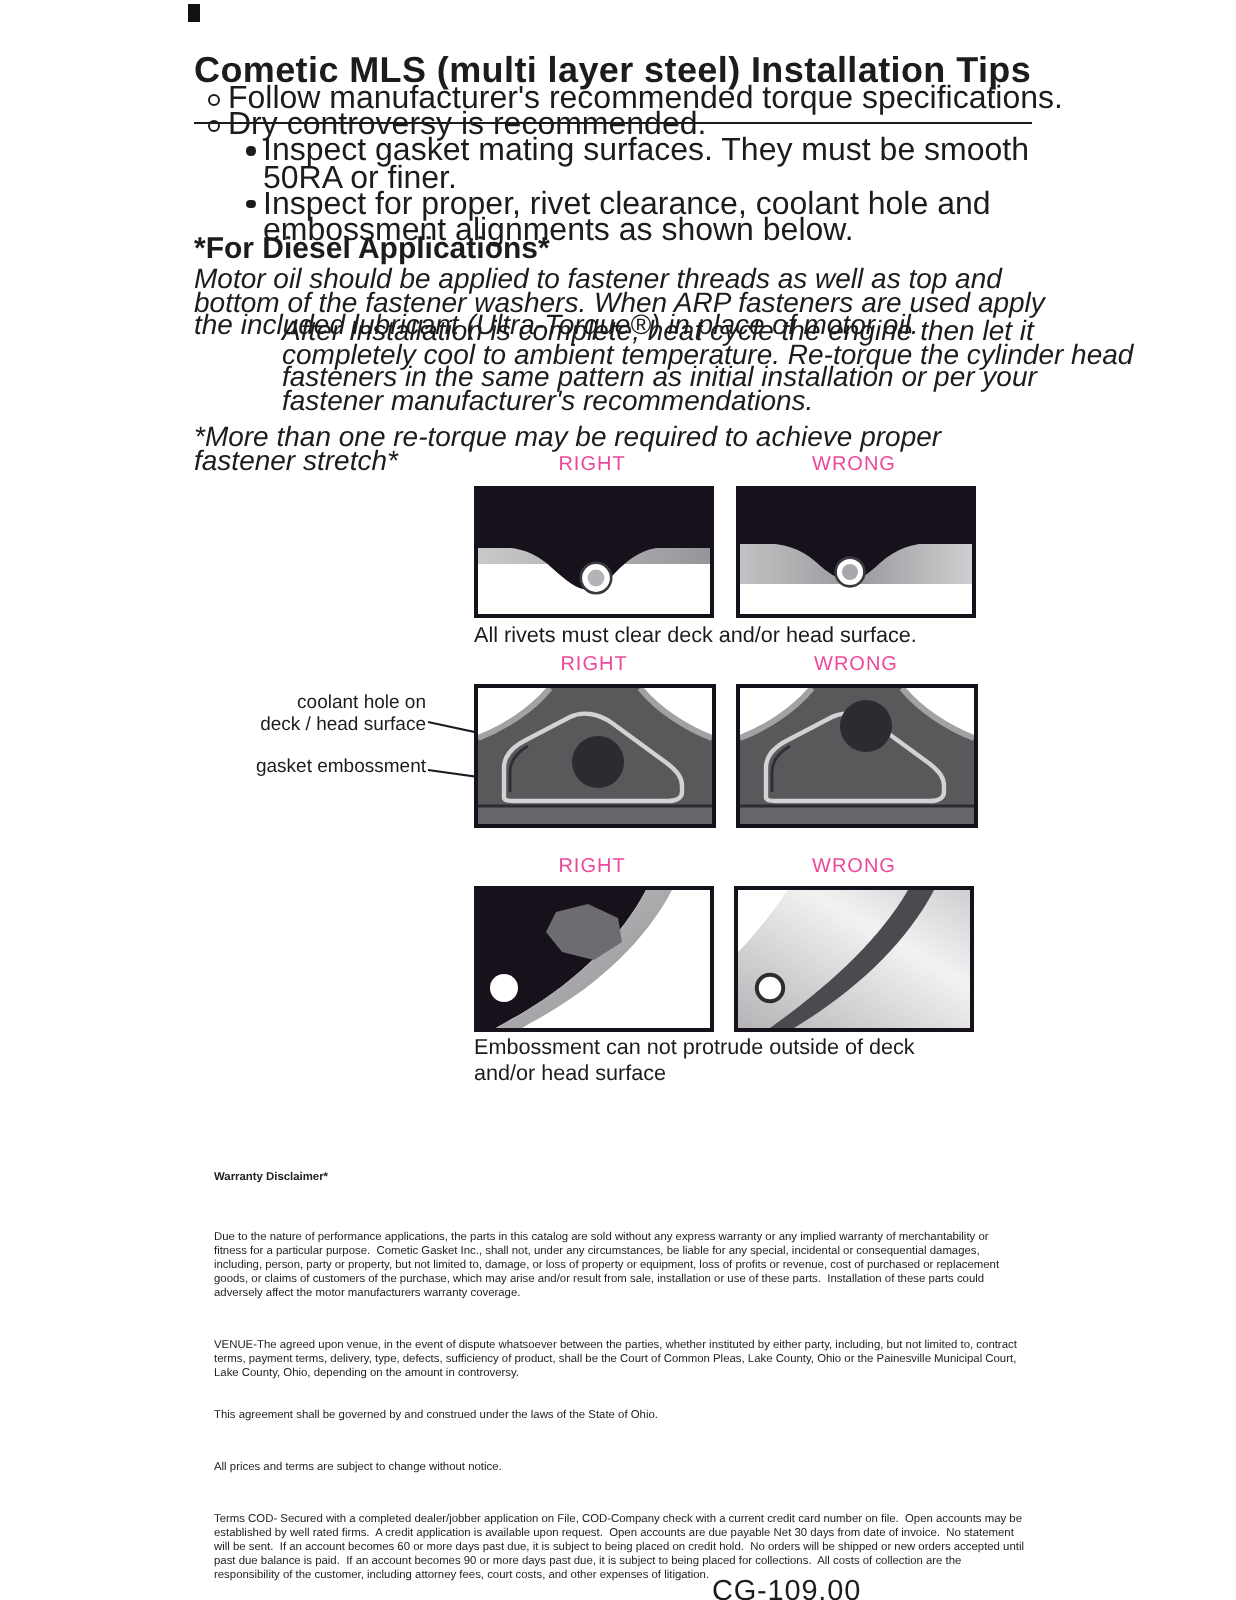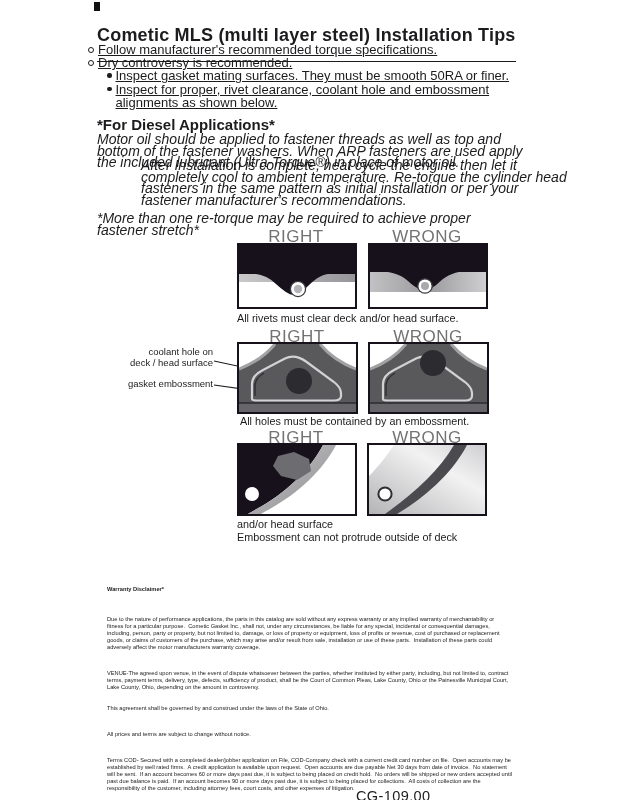--- a/index.html
+++ b/index.html
@@ -6,30 +6,30 @@
   .page{
     position:relative;width:618px;height:800px;background:#ffffff;overflow:hidden;
     font-family:"Liberation Sans", sans-serif;color:#1c1c1e;
   }
   .abs{position:absolute;}
   .artifact{position:absolute;left:94px;top:2px;width:6px;height:9px;background:#111;}
 
   .title{position:absolute;left:97px;top:25px;font-size:18px;font-weight:bold;
     border-bottom:1.6px solid #1c1c1e;padding-bottom:15px;letter-spacing:.2px;}
 
-  .bullets{position:absolute;left:88px;top:43px;width:440px;font-size:13px;line-height:13.2px;text-decoration:underline;}
+  .bullets{position:absolute;left:104px;top:43px;width:440px;font-size:16px;line-height:13.2px;}
   .bullet-row{display:flex;align-items:flex-start;}
   .ring{flex:0 0 auto;width:4px;height:4px;border:1px solid #1c1c1e;border-radius:50%;margin:4px 4px 0 0;}
   .sub{margin-left:19px;}
   .dot{flex:0 0 auto;width:4.5px;height:4.5px;background:#1c1c1e;border-radius:50%;margin:4px 4px 0 0;}
 
   .diesel-head{position:absolute;left:97px;top:116px;font-size:15px;font-weight:bold;}
   .para{position:absolute;left:97px;width:428px;font-size:14px;line-height:11.6px;font-style:italic;}
 
-  .dg-label{position:absolute;width:122px;text-align:center;font-size:17px;letter-spacing:.5px;color:#737373;}
+  .dg-label{position:absolute;width:122px;text-align:center;font-size:10px;letter-spacing:.5px;color:#ec4899;}
   .dg-box{position:absolute;border:2px solid #17111b;background:#fff;box-sizing:border-box;}
   .dg-box svg{display:block;}
   .caption{position:absolute;font-size:10.8px;line-height:13px;color:#1c1c1e;}
 
   .ann{position:absolute;font-size:9.5px;line-height:11px;text-align:right;color:#1c1c1e;}
 
   .legal{position:absolute;left:107px;top:572px;width:405px;font-size:5.7px;line-height:7px;
     color:#222;white-space:pre-wrap;}
   .legal .lh{font-weight:bold;margin:0 0 4px 0;}
   .legal p{margin:5px 0 0 0;}
@@ -147,21 +147,20 @@
       <path d="M36,0 C27,11 13,20 0,25" stroke="#a2a2a5" stroke-width="3" fill="none"></path>
       <path d="M81,0 C90,11 104,20 117,25" stroke="#a2a2a5" stroke-width="3" fill="none"></path>
       <rect y="59" width="117" height="9" fill="#66666a"></rect>
       <line x1="0" y1="59" x2="117" y2="59" stroke="#2d2d31" stroke-width="1.4"></line>
       <path d="M13,55 V40 C13,34 17,29.5 24,26 L46,14.5 C52,11.5 60,12.5 67,17.5 L95,38 C100,42 102,45 102,49 V52 C102,55 99,56.5 95,56.5 L18,56.5 C15,56.5 13,56 13,55 Z" fill="none" stroke="#d2d2d5" stroke-width="2.2"></path>
       <path d="M16,52 V42 C16,37 19,32.5 25,29" stroke="#2f2f33" stroke-width="1.4" fill="none"></path>
       <circle cx="63" cy="19" r="13" fill="#2c2c30"></circle>
     </svg>
   </div>
 
-  <div class="caption" style="left:240px;top:415px;">All holes must be contained by an embossment.</div>
 
   <div class="dg-label" style="left:235px;top:428px;">RIGHT</div>
   <div class="dg-label" style="left:366px;top:428px;">WRONG</div>
 
   <div class="dg-box" style="left:237px;top:443px;width:120px;height:73px;">
     <svg width="116" height="69" viewBox="0 0 116 69">
       <defs>
           <linearGradient id="g3r" x1="0" y1="0" x2="1" y2="1">
         <stop offset="0" stop-color="#c6c6c8"></stop>
             <stop offset="1" stop-color="#8e8e92"></stop>
@@ -185,22 +184,22 @@
       </linearGradient>
         </defs>
       <rect width="116" height="69" fill="url(#g3w)"></rect>
       <path d="M0,0 H25 C16,13 8,23 0,31 Z" fill="#ffffff"></path>
       <path d="M85,0 H98 C84,27 58,51 28,69 H16 C44,49 70,26 85,0 Z" fill="#4b4b4f"></path>
       <circle cx="16" cy="49" r="6.6" fill="#ffffff" stroke="#2e2e32" stroke-width="2"></circle>
     </svg>
   </div>
 
   <div class="caption" style="left:237px;top:518px;width:260px;">
+    <div>Embossment can not protrude outside of deck</div>
     <div>and/or head surface</div>
-    <div>Embossment can not protrude outside of deck</div>
   </div>
 
   <div class="legal">
     <div class="lh">Warranty Disclaimer*</div>
     <p>Due to the nature of performance applications, the parts in this catalog are sold without any express warranty or any implied warranty of merchantability or fitness for a particular purpose.  Cometic Gasket Inc., shall not, under any circumstances, be liable for any special, incidental or consequential damages, including, person, party or property, but not limited to, damage, or loss of property or equipment, loss of profits or revenue, cost of purchased or replacement goods, or claims of customers of the purchase, which may arise and/or result from sale, installation or use of these parts.  Installation of these parts could adversely affect the motor manufacturers warranty coverage.</p>
     <p>VENUE-The agreed upon venue, in the event of dispute whatsoever between the parties, whether instituted by either party, including, but not limited to, contract terms, payment terms, delivery, type, defects, sufficiency of product, shall be the Court of Common Pleas, Lake County, Ohio or the Painesville Municipal Court, Lake County, Ohio, depending on the amount in controversy.</p>
     <p class="tight">This agreement shall be governed by and construed under the laws of the State of Ohio.</p>
     <p>All prices and terms are subject to change without notice.</p>
     <p>Terms COD- Secured with a completed dealer/jobber application on File, COD-Company check with a current credit card number on file.  Open accounts may be established by well rated firms.  A credit application is available upon request.  Open accounts are due payable Net 30 days from date of invoice.  No statement will be sent.  If an account becomes 60 or more days past due, it is subject to being placed on credit hold.  No orders will be shipped or new orders accepted until past due balance is paid.  If an account becomes 90 or more days past due, it is subject to being placed for collections.  All costs of collection are the responsibility of the customer, including attorney fees, court costs, and other expenses of litigation.</p>
     

